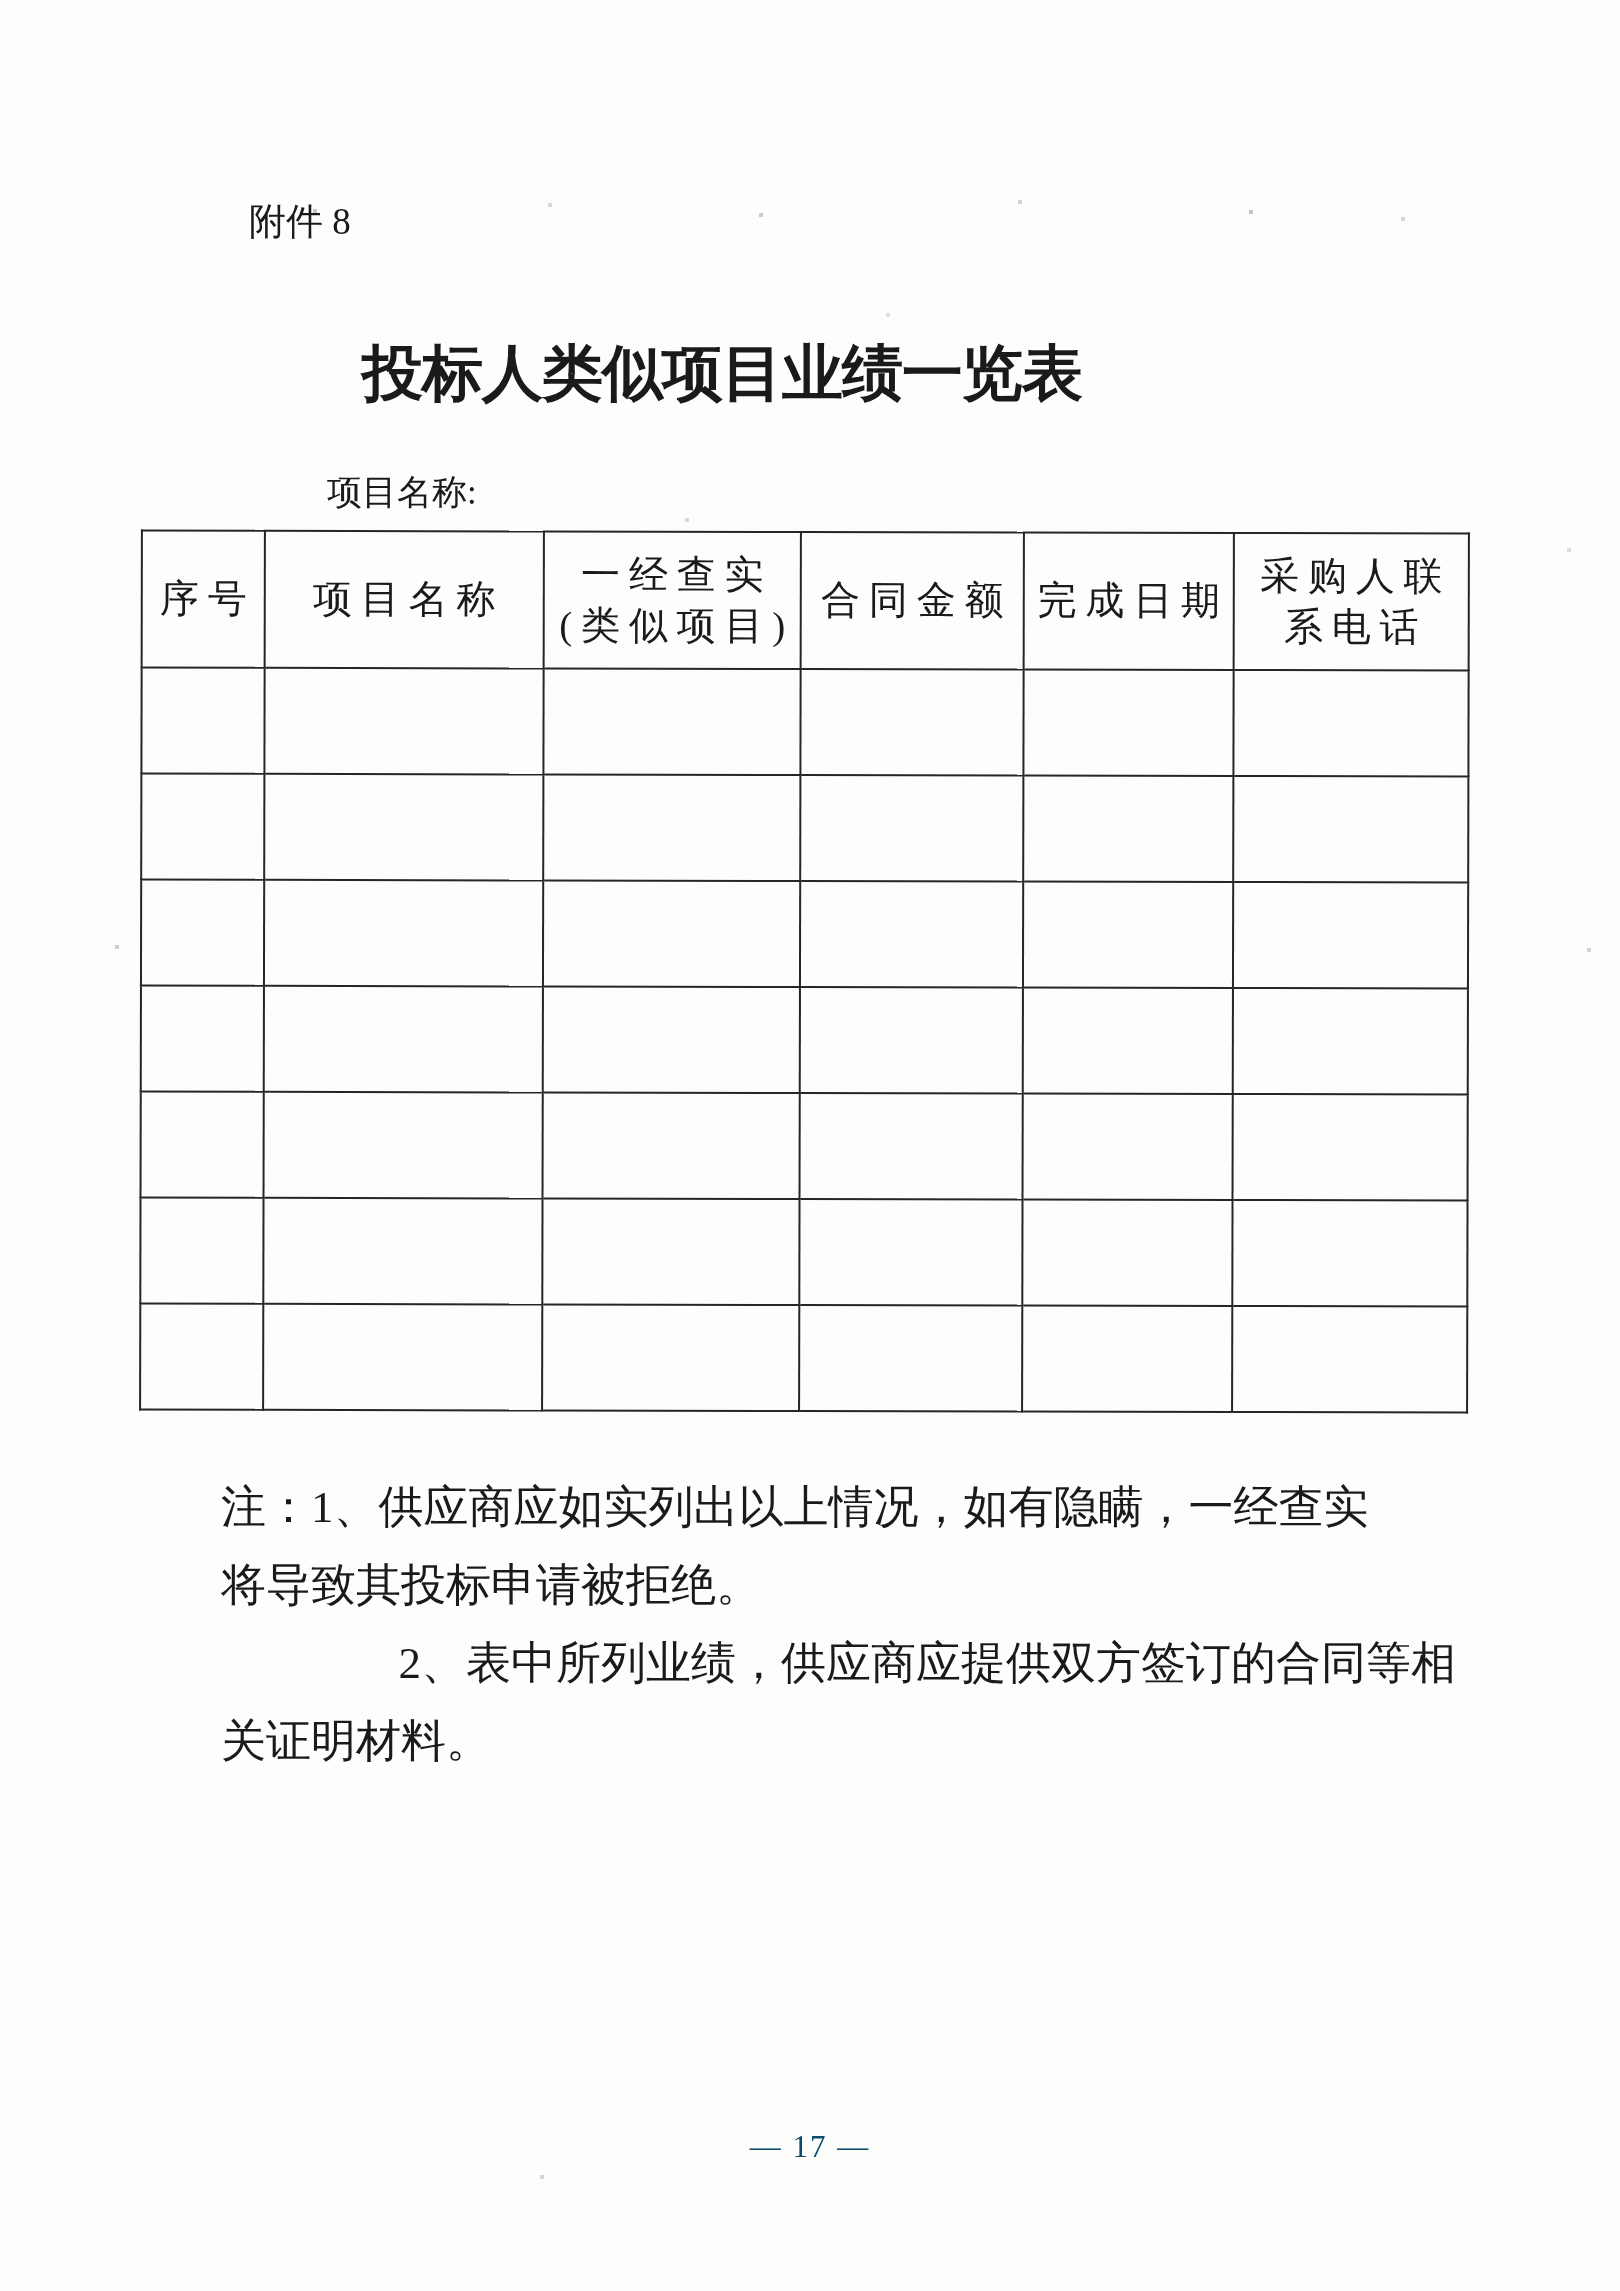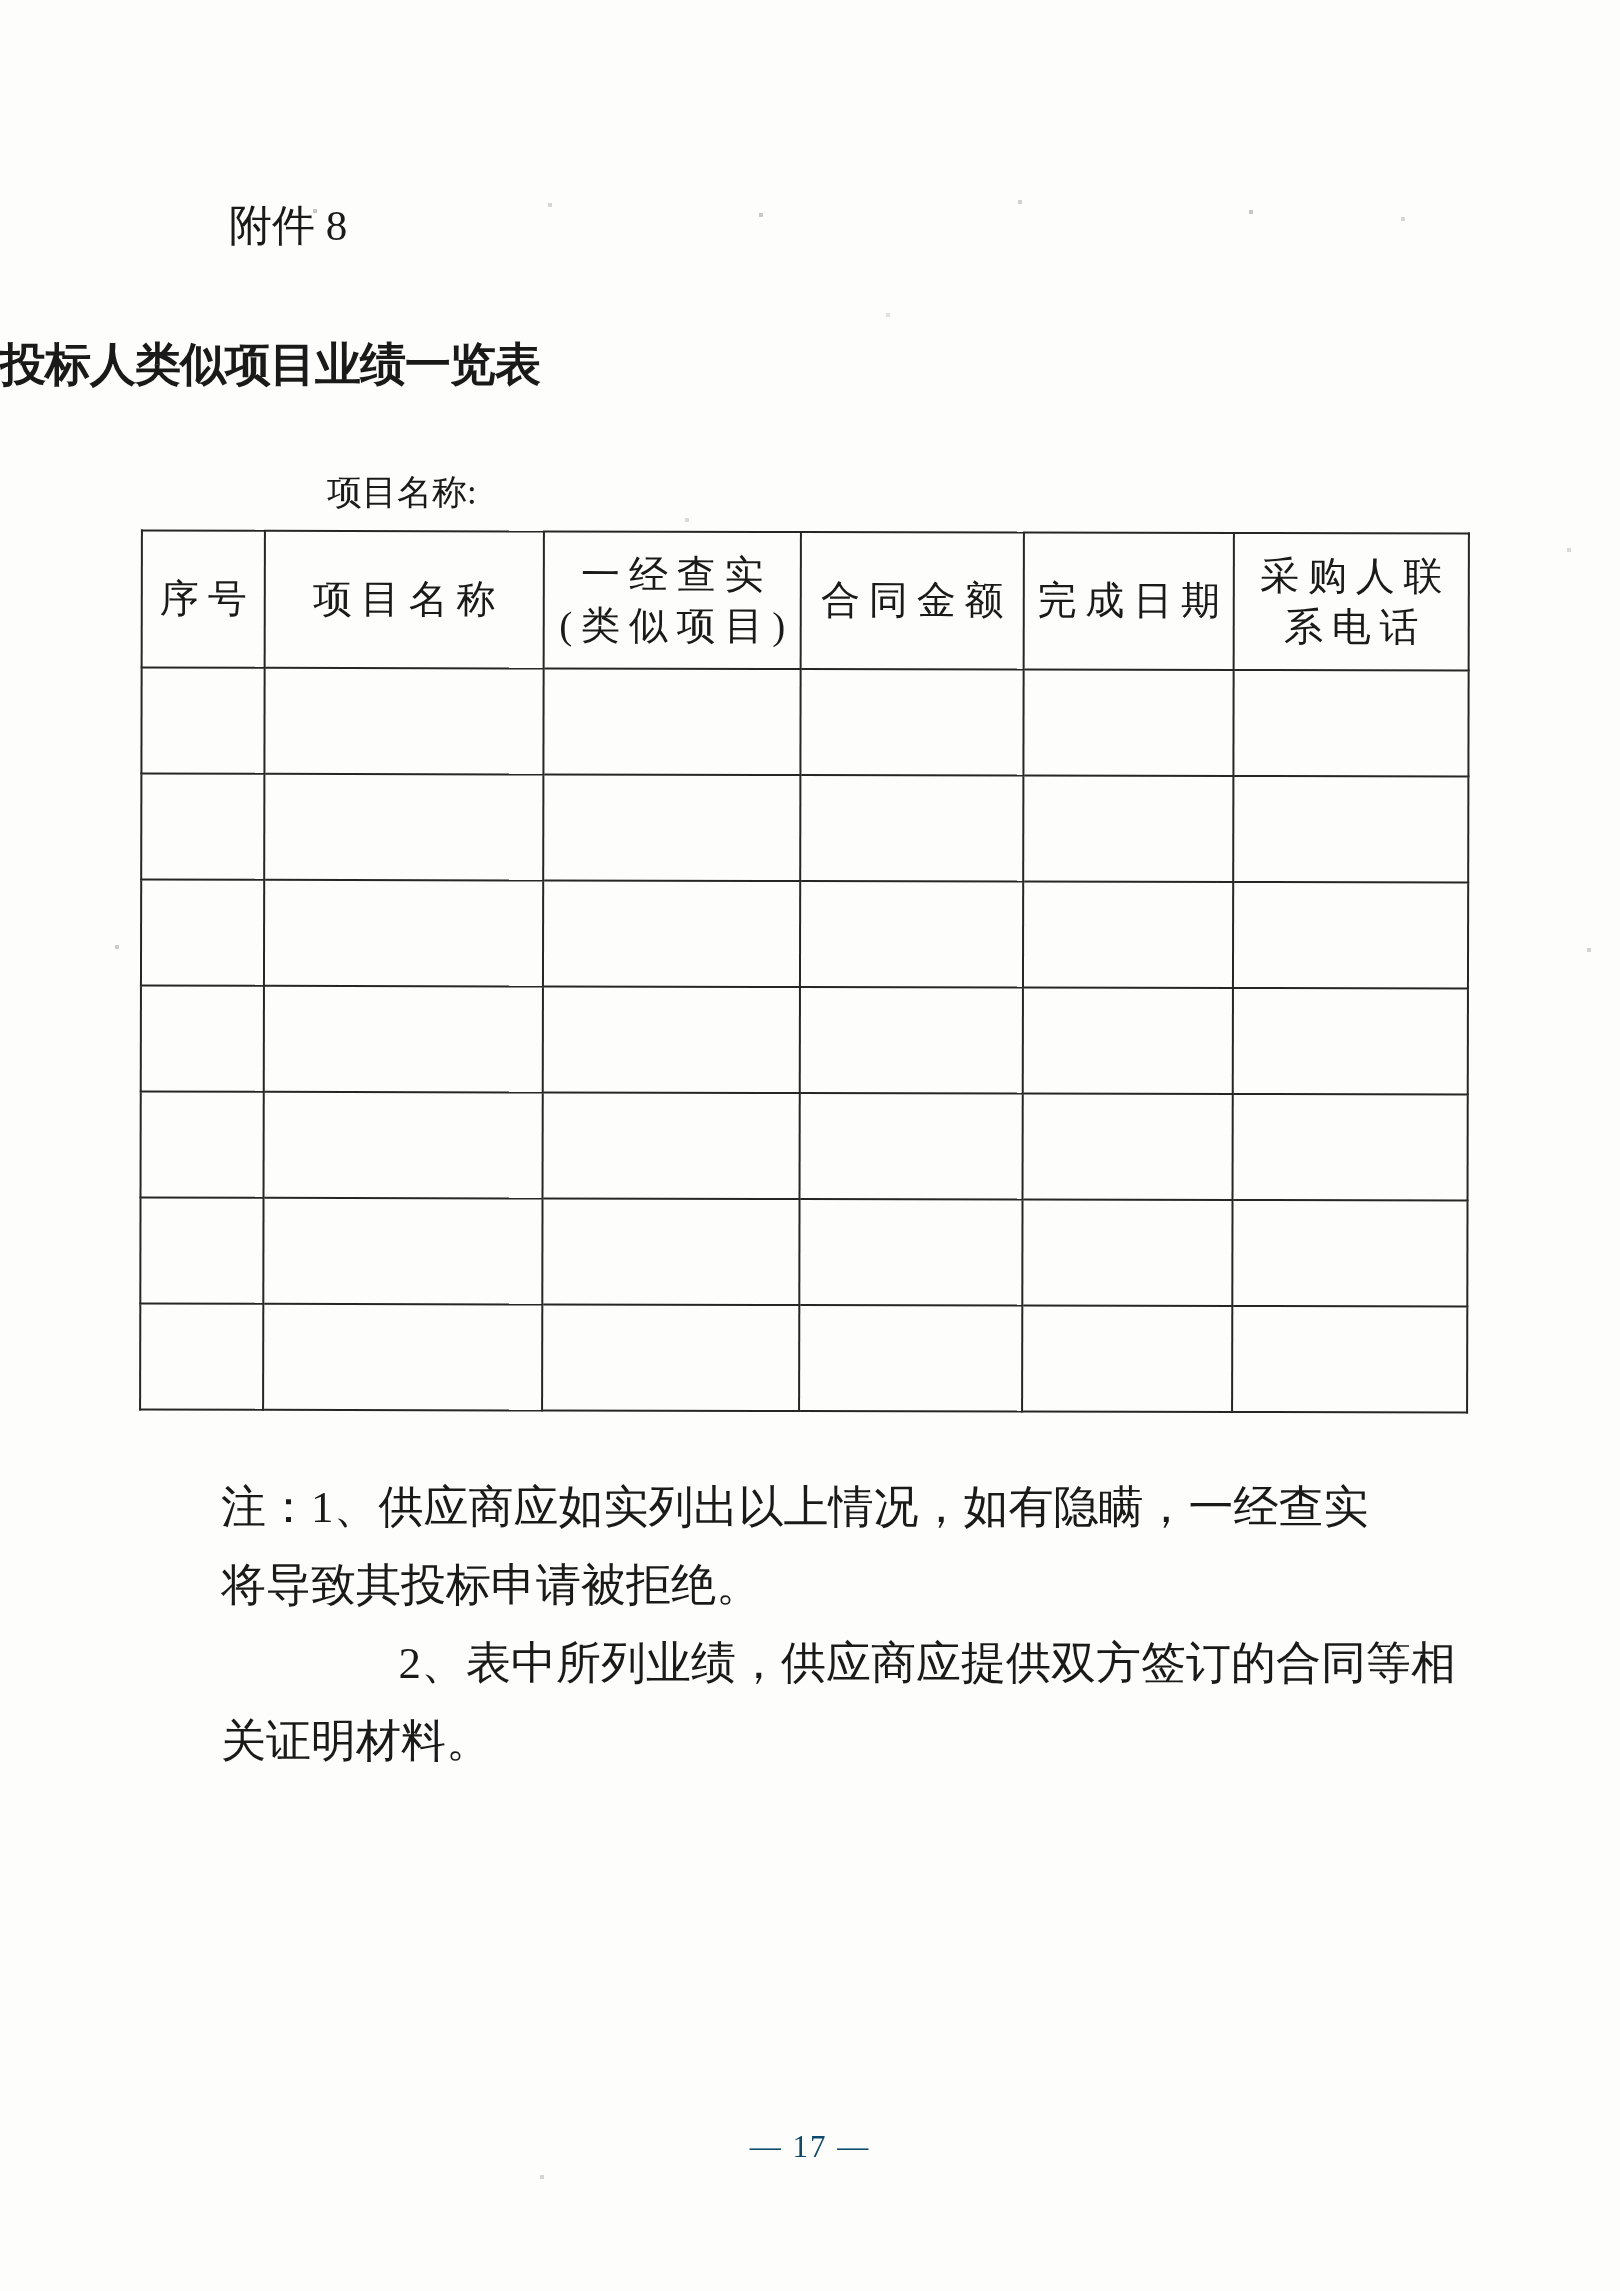--- a/index.html
+++ b/index.html
@@ -31,32 +31,33 @@
       1402px 218px 0 1px rgba(60,60,60,.20),
       1568px 549px 0 1px rgba(60,60,60,.18),
       116px 946px 0 1px rgba(60,60,60,.25),
       1588px 949px 0 1px rgba(60,60,60,.22),
       541px 2176px 0 1px rgba(60,60,60,.20),
       887px 314px 0 1px rgba(60,60,60,.15),
       686px 519px 0 1px rgba(60,60,60,.18);
   }
   .attachment {
     position: absolute;
-    left: 229px;
+    left: 249px;
     top: 202px;
-    font-size: 43px;
+    font-size: 37px;
     line-height: 1.1;
     white-space: nowrap;
   }
   .title {
     position: absolute;
     left: 0;
     top: 339px;
     width: 1444px;
-    font-size: 46px;
+    text-align: center;
+    font-size: 61px;
     font-weight: 700;
     letter-spacing: -1px;
     line-height: 1.15;
     white-space: nowrap;
   }
   .project-name-label {
     position: absolute;
     left: 327px;
     top: 474px;
     font-size: 35px;

